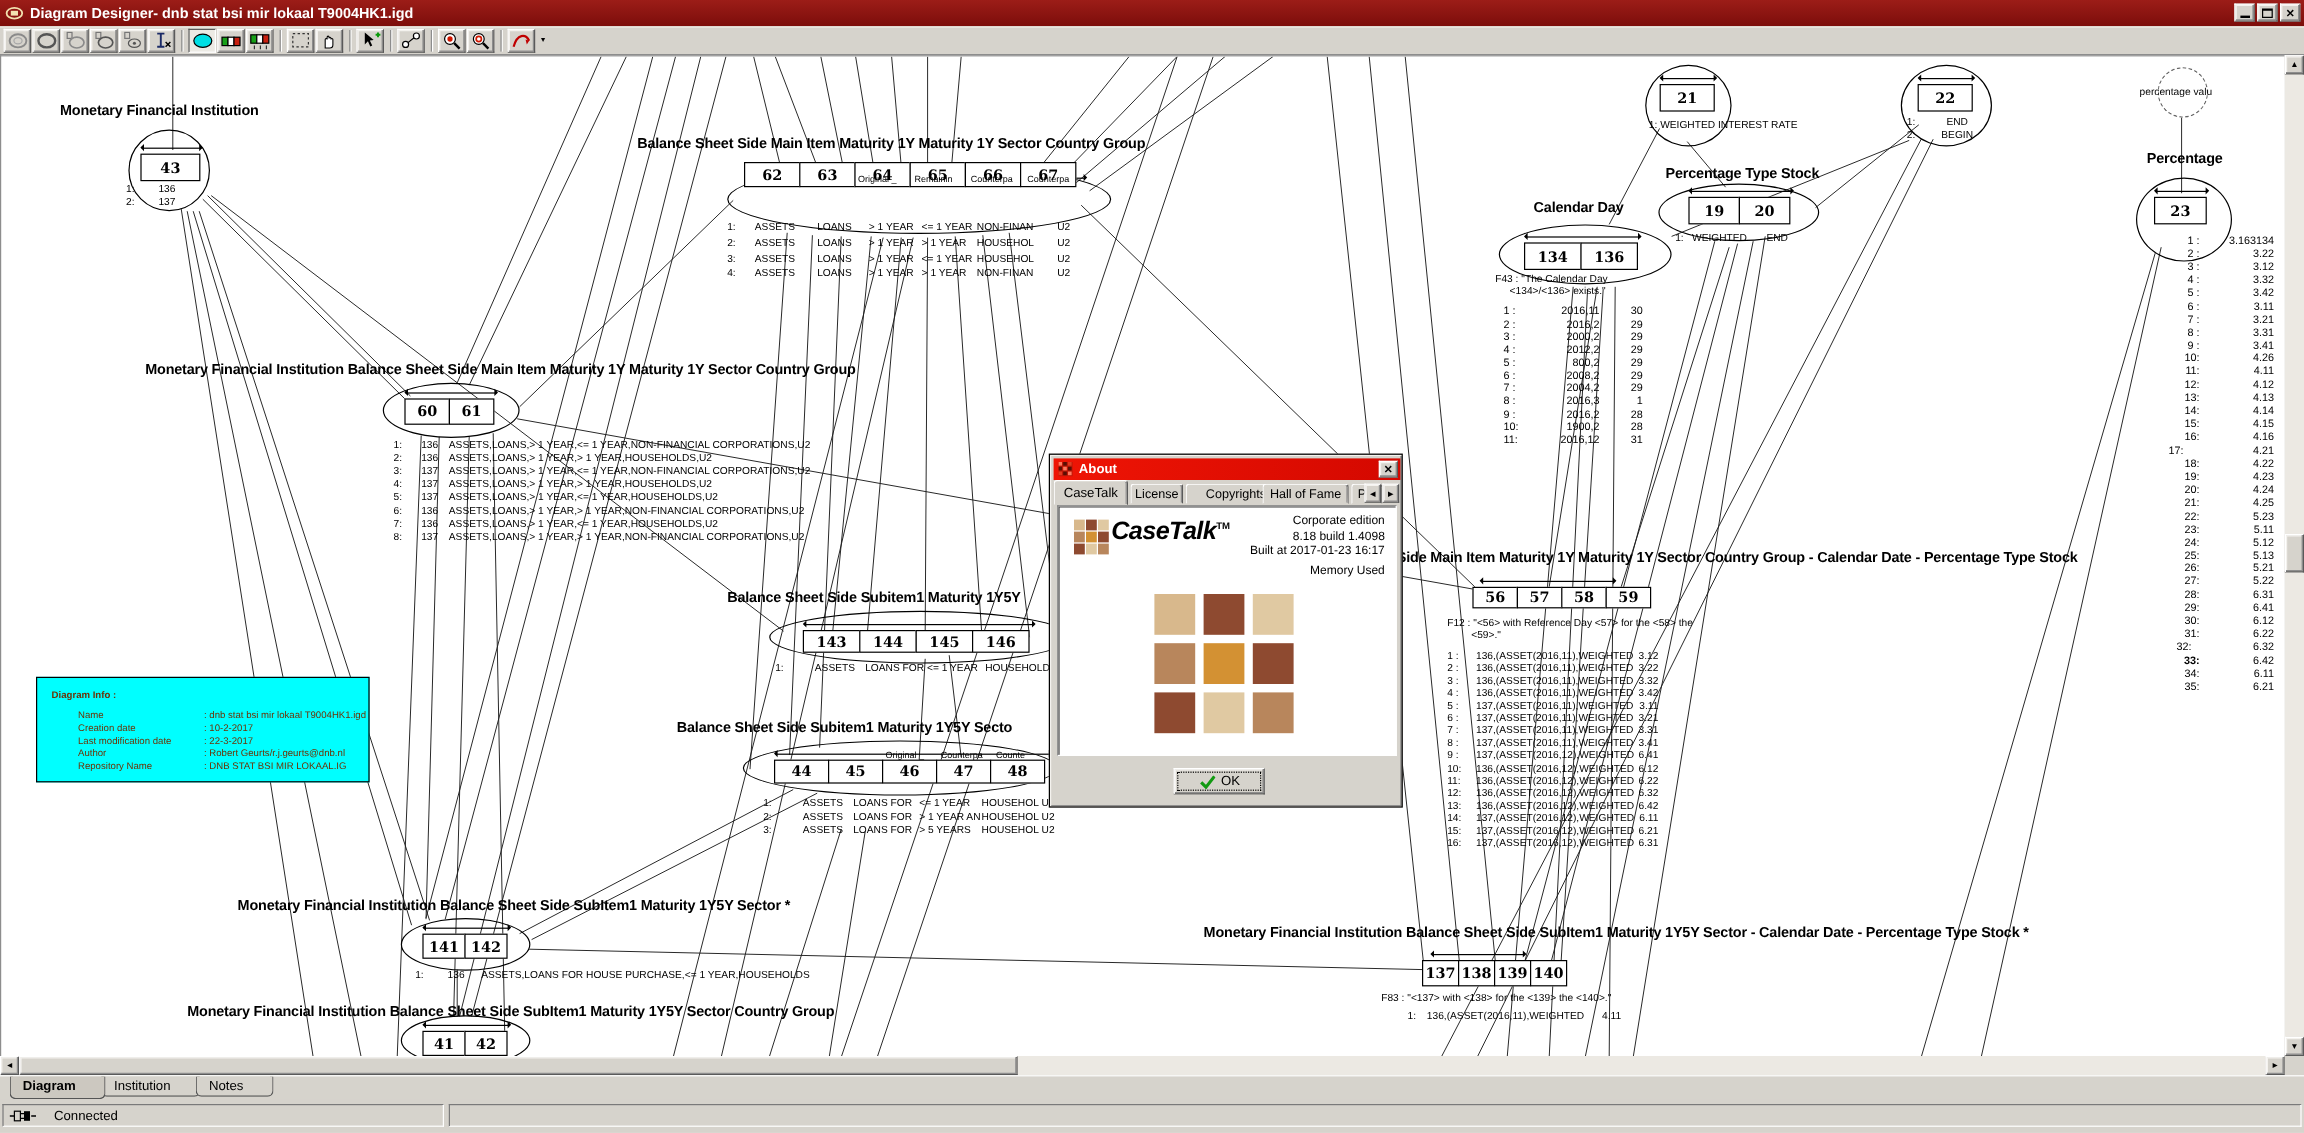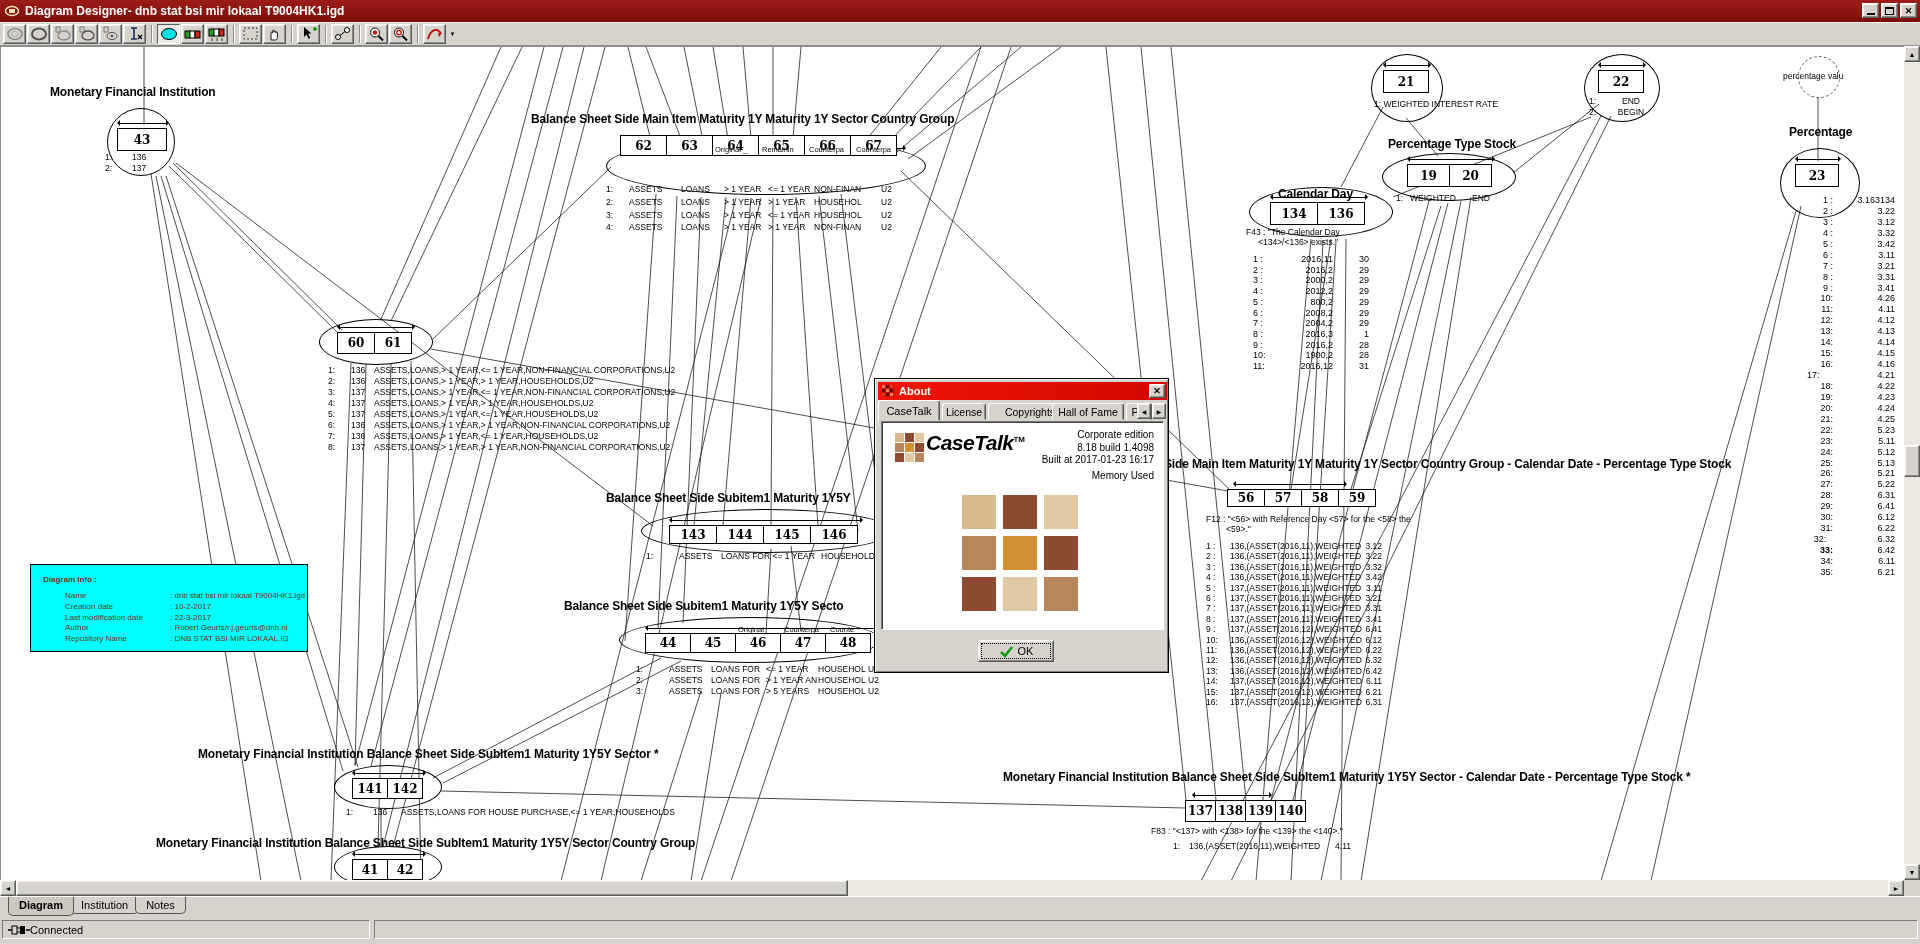--- a/index.html
+++ b/index.html
@@ -60,26 +60,26 @@
   
   .vscroll{position:absolute;right:0;top:46px;width:16px;height:834px;background:#ece9e3;}
   .hscroll{position:absolute;left:0;top:880px;width:1904px;height:16px;background:#ece9e3;}
   .sbtn{position:absolute;width:16px;height:16px;font-size:7px;display:flex;align-items:center;justify-content:center;color:#000;}
   .thumb{position:absolute;background:var(--chrome);border:1px solid;border-color:#fff #5a5a5a #5a5a5a #fff;
     box-shadow:inset -1px -1px 0 #8d8d8d,inset 1px 1px 0 #f4f2ee;}
   .corner{position:absolute;right:0;top:880px;width:16px;height:16px;background:var(--chrome);}
 
   .tabsrow{position:absolute;left:0;top:896px;width:1920px;height:20px;background:var(--chrome);
     display:flex;align-items:flex-start;padding-left:8px;border-top:1px solid #fff;}
-  .btab{height:17px;padding:2px 10px 0 10px;font-size:11px;border:1px solid #555;border-top:none;
+  .btab{height:17px;padding:2px 24px 0 10px;font-size:11px;border:1px solid #555;border-top:none;
     border-radius:0 0 5px 5px;background:var(--chrome);margin-right:-4px;}
   .btab.active{background:#ccc8c0;font-weight:bold;z-index:2;height:19px;}
 
   .statusbar{position:absolute;left:0;top:916px;width:1920px;height:28px;background:var(--chrome);padding-top:3px;}
-  .spanel{position:absolute;top:4px;height:19px;font-size:11px;display:flex;align-items:center;gap:0;padding-left:5px;}
+  .spanel{position:absolute;top:4px;height:19px;font-size:11px;display:flex;align-items:center;gap:15px;padding-left:5px;}
 
   
   .dialog{position:absolute;left:873px;top:331px;width:295px;height:295px;background:var(--chrome);
     border:1px solid #000;box-shadow:inset 1px 1px 0 #f4f2ee,inset -1px -1px 0 #7a7a7a;z-index:9;}
   .dtitle{position:absolute;left:3px;top:3px;width:289px;height:18px;
     background:linear-gradient(90deg,#ef1505,#d40800);display:flex;align-items:center;gap:5px;
     color:#fff;font-weight:bold;font-size:11px;padding-left:4px;}
   .dclose{position:absolute;right:2px;top:2px;width:16px;height:14px;font-size:9px;font-weight:bold;
     display:flex;align-items:center;justify-content:center;color:#000;}
   .dtabs{position:absolute;left:3px;top:21px;width:289px;height:21px;}
@@ -335,38 +335,39 @@
   <div class="cl" style="left:761px;top:98px;width:46px">Remainin</div>
   <div class="cl" style="left:808px;top:98px;width:46px">Counterpa</div>
   <div class="cl" style="left:855px;top:98px;width:46px">Counterpa</div>
   <div class="rows" style="left:605px;top:136px;line-height:12.8px">
       <div class="r"><span style="width: 23px;">1:</span><span style="width: 52px;">ASSETS</span><span style="width: 43px;">LOANS</span><span style="width: 44px;">&gt; 1 YEAR</span><span style="width: 46px;">&lt;= 1 YEAR</span><span style="width: 67px;">NON-FINAN</span><span style="width: 22px;">U2</span></div>
       <div class="r"><span style="width: 23px;">2:</span><span style="width: 52px;">ASSETS</span><span style="width: 43px;">LOANS</span><span style="width: 44px;">&gt; 1 YEAR</span><span style="width: 46px;">&gt; 1 YEAR</span><span style="width: 67px;">HOUSEHOL</span><span style="width: 22px;">U2</span></div>
       <div class="r"><span style="width: 23px;">3:</span><span style="width: 52px;">ASSETS</span><span style="width: 43px;">LOANS</span><span style="width: 44px;">&gt; 1 YEAR</span><span style="width: 46px;">&lt;= 1 YEAR</span><span style="width: 67px;">HOUSEHOL</span><span style="width: 22px;">U2</span></div>
       <div class="r"><span style="width: 23px;">4:</span><span style="width: 52px;">ASSETS</span><span style="width: 43px;">LOANS</span><span style="width: 44px;">&gt; 1 YEAR</span><span style="width: 46px;">&gt; 1 YEAR</span><span style="width: 67px;">NON-FINAN</span><span style="width: 22px;">U2</span></div>
     </div>
 
+  <div class="h" style="left:120px;top:254px">Monetary Financial Institution Balance Sheet Side Main Item Maturity 1Y Maturity 1Y Sector Country Group</div>
   <div class="ell" style="left:318px;top:272px;width:114px;height:46px"></div>
   <div class="darr" style="left:337px;top:280px;width:76px"></div>
   <div class="fbox" style="left:337px;top:285px;--bw:38px;--bh:22px">
     <span class="b">60</span>
     <span class="b">61</span>
   </div>
   <div class="rows" style="left:327px;top:318px">
       <div class="r"><span style="width: 23px;">1:</span><span style="width: 23px;">136</span><span>ASSETS,LOANS,&gt; 1 YEAR,&lt;= 1 YEAR,NON-FINANCIAL CORPORATIONS,U2</span></div>
       <div class="r"><span style="width: 23px;">2:</span><span style="width: 23px;">136</span><span>ASSETS,LOANS,&gt; 1 YEAR,&gt; 1 YEAR,HOUSEHOLDS,U2</span></div>
       <div class="r"><span style="width: 23px;">3:</span><span style="width: 23px;">137</span><span>ASSETS,LOANS,&gt; 1 YEAR,&lt;= 1 YEAR,NON-FINANCIAL CORPORATIONS,U2</span></div>
       <div class="r"><span style="width: 23px;">4:</span><span style="width: 23px;">137</span><span>ASSETS,LOANS,&gt; 1 YEAR,&gt; 1 YEAR,HOUSEHOLDS,U2</span></div>
       <div class="r"><span style="width: 23px;">5:</span><span style="width: 23px;">137</span><span>ASSETS,LOANS,&gt; 1 YEAR,&lt;= 1 YEAR,HOUSEHOLDS,U2</span></div>
       <div class="r"><span style="width: 23px;">6:</span><span style="width: 23px;">136</span><span>ASSETS,LOANS,&gt; 1 YEAR,&gt; 1 YEAR,NON-FINANCIAL CORPORATIONS,U2</span></div>
       <div class="r"><span style="width: 23px;">7:</span><span style="width: 23px;">136</span><span>ASSETS,LOANS,&gt; 1 YEAR,&lt;= 1 YEAR,HOUSEHOLDS,U2</span></div>
       <div class="r"><span style="width: 23px;">8:</span><span style="width: 23px;">137</span><span>ASSETS,LOANS,&gt; 1 YEAR,&gt; 1 YEAR,NON-FINANCIAL CORPORATIONS,U2</span></div>
     </div>
 
-  <div class="h" style="left:1277px;top:140px">Calendar Day</div>
+  <div class="h" style="left:1277px;top:119px">Calendar Day</div>
   <div class="ell" style="left:1248px;top:140px;width:144px;height:50px"></div>
   <div class="darr" style="left:1270px;top:150px;width:96px"></div>
   <div class="fbox" style="left:1270px;top:155px;--bw:48px;--bh:23px">
     <span class="b">134</span>
     <span class="b">136</span>
   </div>
   <div class="note" style="left:1245px;top:180px">F43 : "The Calendar Day</div>
   <div class="note" style="left:1257px;top:190px">&lt;134&gt;/&lt;136&gt; exists."</div>
   <div class="rows" style="left:1252px;top:207px;line-height:10.7px;font-size:9px">
       <div class="r"><span style="width: 22px;">1 :</span><span style="width: 58px; text-align: right;">2016,11</span><span style="width: 36px; text-align: right;">30</span></div>

